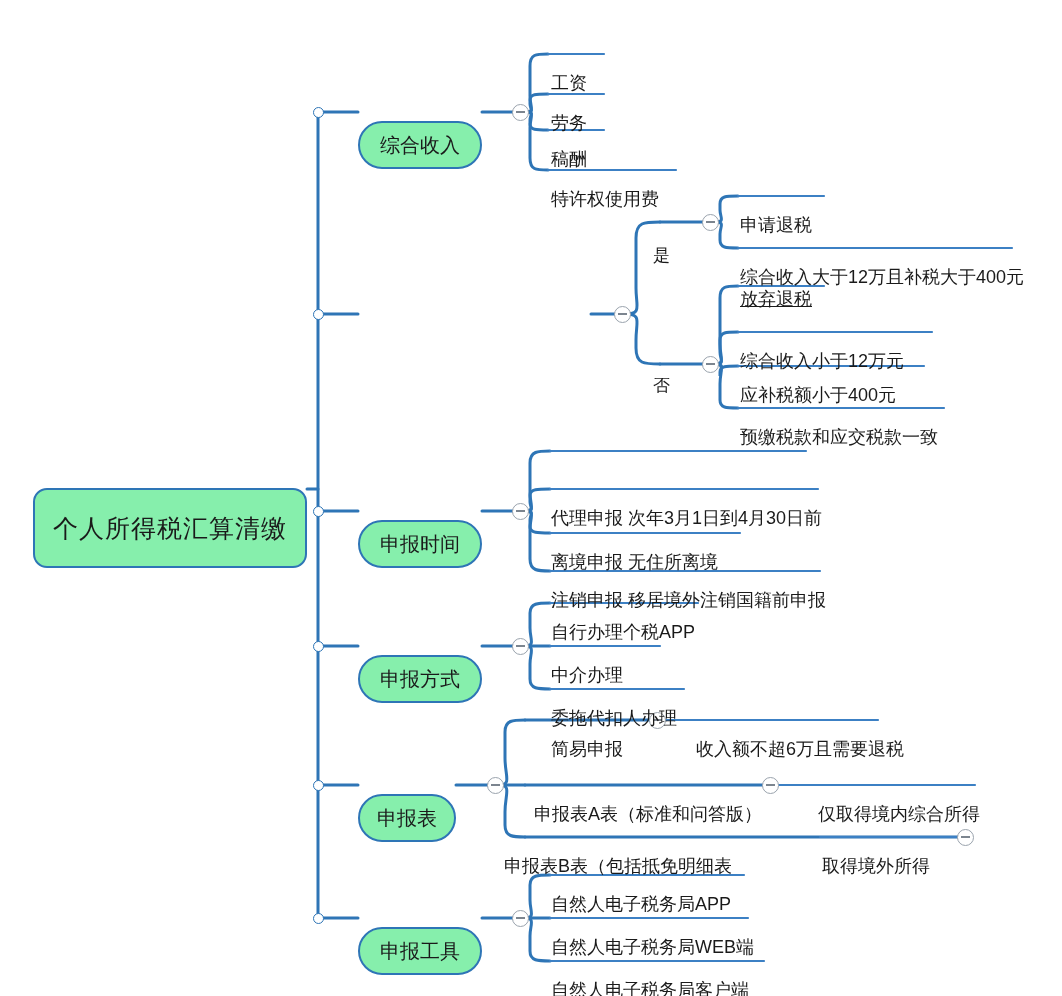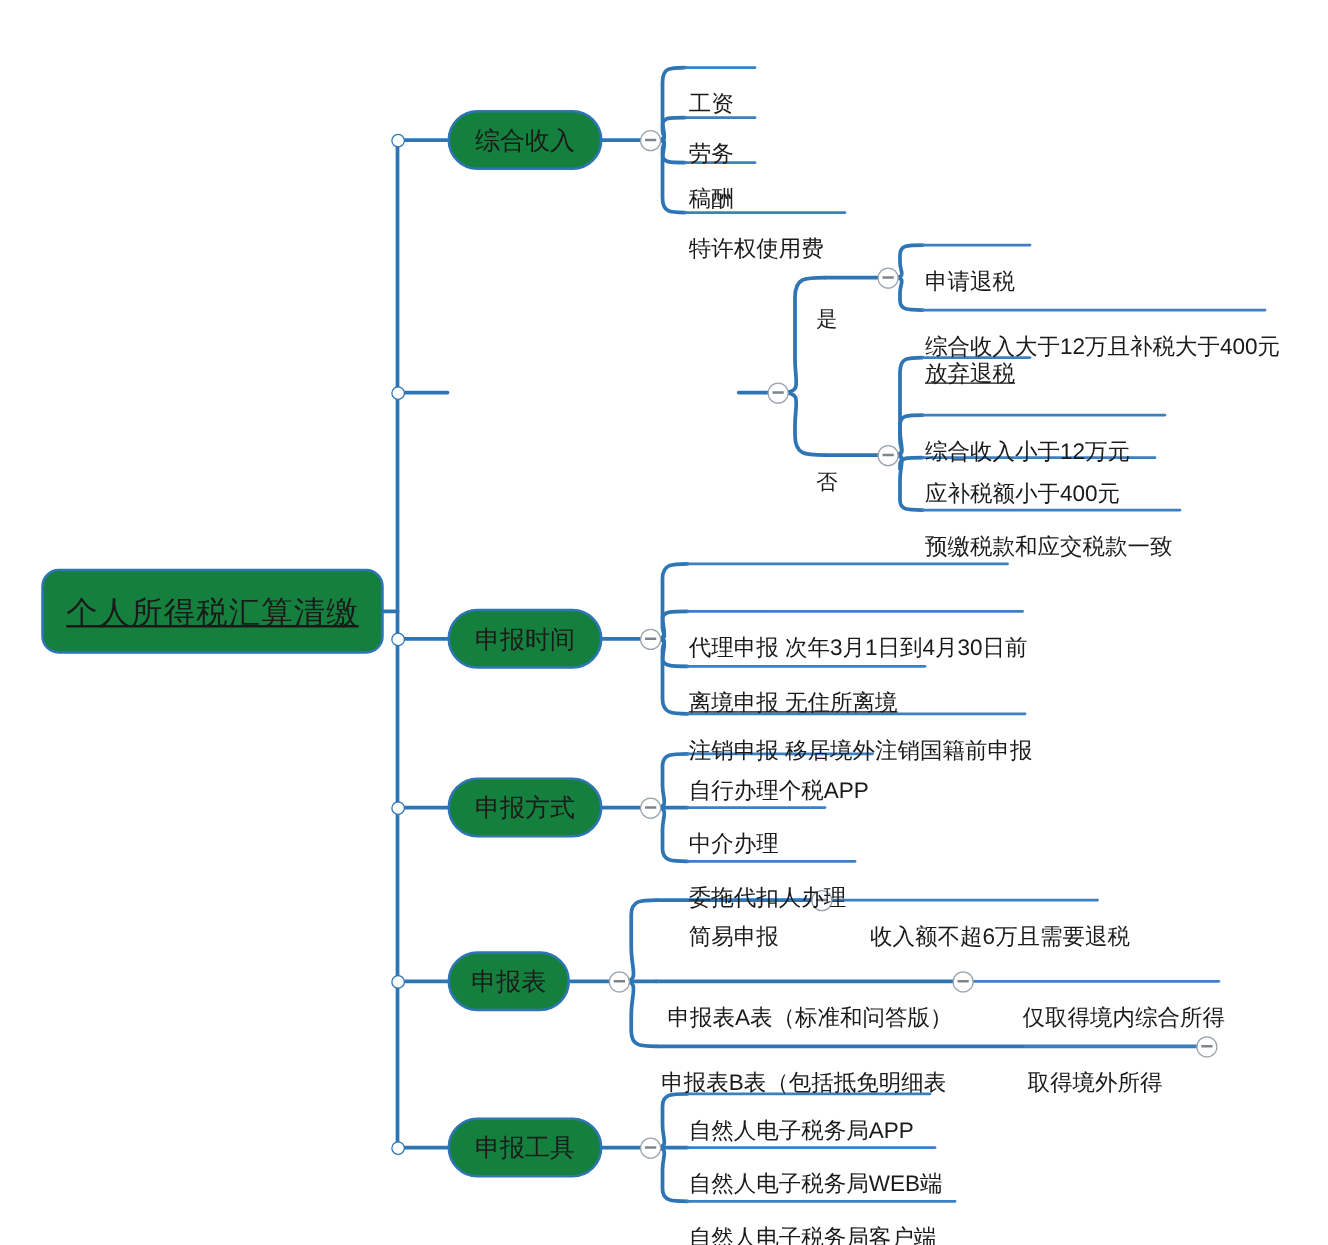--- a/index.html
+++ b/index.html
@@ -4,25 +4,26 @@
 <style>
   html,body{margin:0;padding:0;background:#ffffff;}
   body{font-family:"Liberation Sans","DejaVu Sans",sans-serif;}
   #canvas{position:relative;width:1062px;height:996px;background:#fff;overflow:hidden;}
   #wires{position:absolute;left:0;top:0;width:1062px;height:996px;}
 
   .node{
     position:absolute;
     box-sizing:border-box;
     display:flex;align-items:center;justify-content:center;
-    background:#15803d;
+    background:#86efac;
     border:2px solid #2E75B6;
     border-radius:22px;
     color:#1a1a1a;
     white-space:nowrap;
+    margin-top:33px;
   }
   .node.root{
     border-width:2px;
     border-radius:14px;
     font-size:25px;
     letter-spacing:1px;
   }
   .node.lvl1{
     border-radius:24px;
     font-size:20px;
@@ -171,21 +172,21 @@
       <path d="M524,918 C536,918 530,918 530,918 L530,918 C530,918 538,918 550,918"></path>
       <path d="M524,918 C536,918 530,924 530,936 L530,951 C530,961 538,961 550,961"></path>
     </g>
     <g fill="none" stroke="#3C80C4" stroke-width="2.2" stroke-linecap="round">
       <path d="M550,875 L744,875"></path>
       <path d="M550,918 L748,918"></path>
       <path d="M550,961 L764,961"></path>
     </g>
   </svg>
 
-  <div class="node root" style="left:33px;top:455px;width:274px;height:68px;text-decoration:underline;">
+  <div class="node root" style="left:33px;top:455px;width:274px;height:80px;">
     <span>个人所得税汇算清缴</span>
   </div>
 
   <div class="node lvl1" style="left:358px;top:88px;width:124px;height:48px;">
     <span>综合收入</span>
   </div>
 
 
   <div class="node lvl1" style="left:358px;top:487px;width:124px;height:48px;">
     <span>申报时间</span>
@@ -232,33 +233,33 @@
 
   <div class="leaf" style="left:740px;top:172px;">申请退税</div>
   <div class="leaf" style="left:740px;top:224px;">综合收入大于12万且补税大于400元</div>
 
   <div class="leaf" style="left:740px;top:246px;text-decoration:underline;">放弃退税</div>
   <div class="leaf" style="left:740px;top:308px;">综合收入小于12万元</div>
   <div class="leaf" style="left:740px;top:342px;">应补税额小于400元</div>
   <div class="leaf" style="left:740px;top:384px;">预缴税款和应交税款一致</div>
 
   <div class="leaf" style="left:551px;top:465px;">代理申报 次年3月1日到4月30日前</div>
-  <div class="leaf" style="left:551px;top:509px;text-decoration:underline;">离境申报  无住所离境</div>
+  <div class="leaf" style="left:551px;top:509px;">离境申报  无住所离境</div>
   <div class="leaf" style="left:551px;top:547px;">注销申报 移居境外注销国籍前申报</div>
 
   <div class="leaf" style="left:551px;top:579px;">自行办理个税APP</div>
   <div class="leaf" style="left:551px;top:622px;">中介办理</div>
   <div class="leaf" style="left:551px;top:665px;">委拖代扣人办理</div>
 
   <div class="leaf" style="left:551px;top:696px;">简易申报</div>
   <div class="leaf" style="left:668px;top:696px;padding-left:28px;">收入额不超6万且需要退税</div>
 
   <div class="leaf" style="left:534px;top:761px;">申报表A表（标准和问答版）</div>
   <div class="leaf" style="left:818px;top:761px;">仅取得境内综合所得</div>
 
-  <div class="leaf" style="left:529px;top:813px;">申报表B表（包括抵免明细表</div>
+  <div class="leaf" style="left:504px;top:813px;">申报表B表（包括抵免明细表</div>
   <div class="leaf" style="left:822px;top:813px;">取得境外所得</div>
 
   <div class="leaf" style="left:551px;top:851px;">自然人电子税务局APP</div>
   <div class="leaf" style="left:551px;top:894px;">自然人电子税务局WEB端</div>
   <div class="leaf" style="left:551px;top:937px;">自然人电子税务局客户端</div>
 
 </div>
 
 </body></html>

